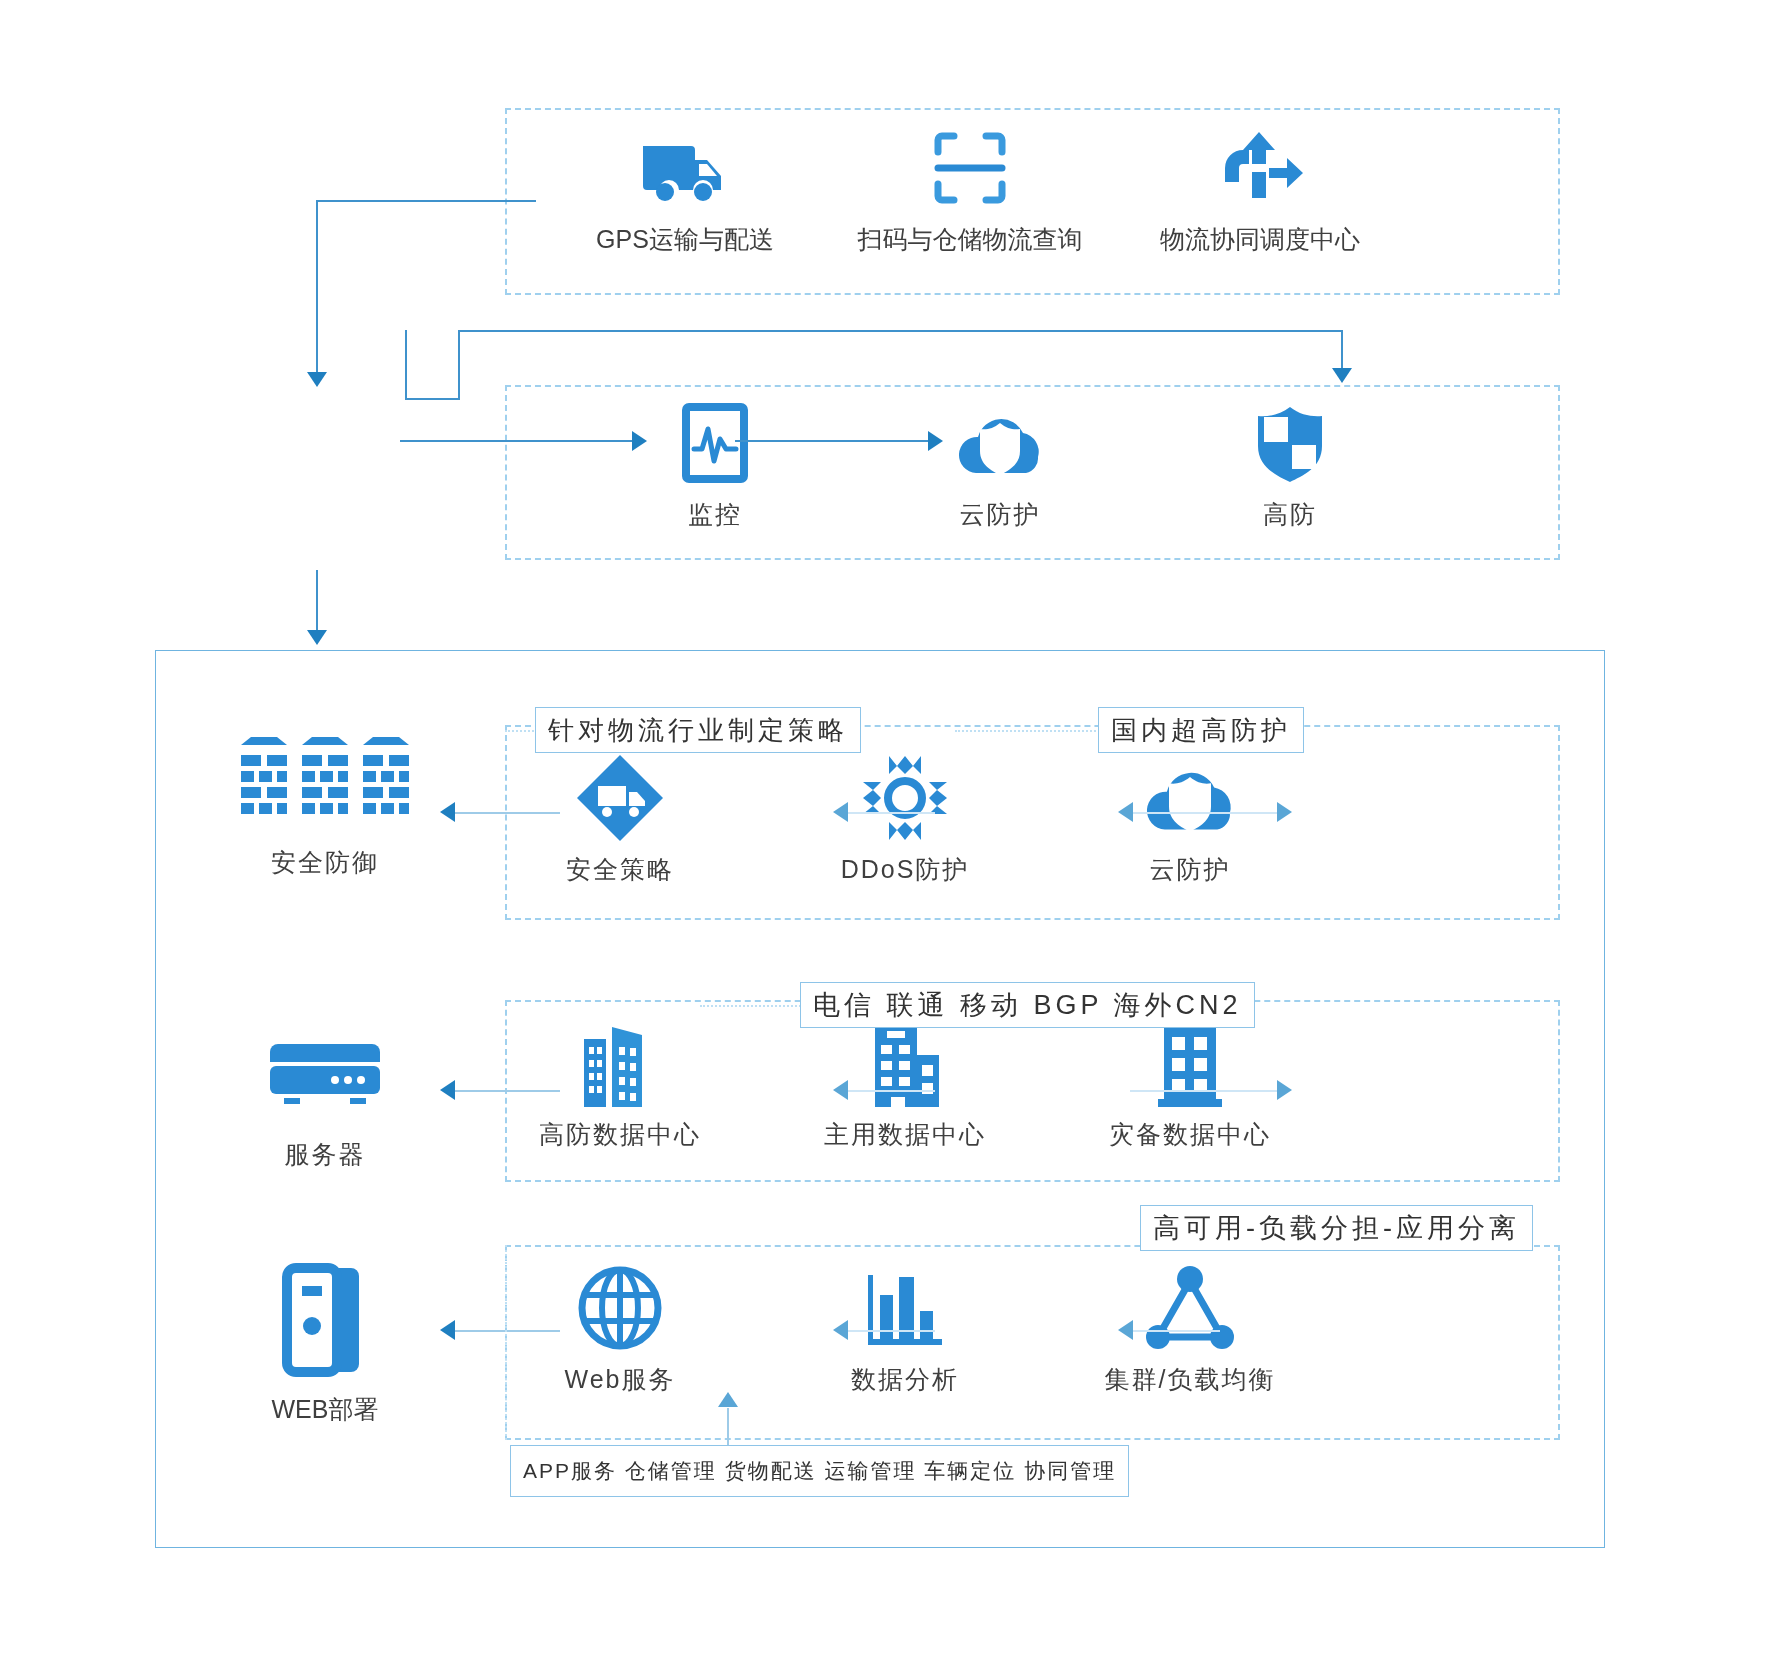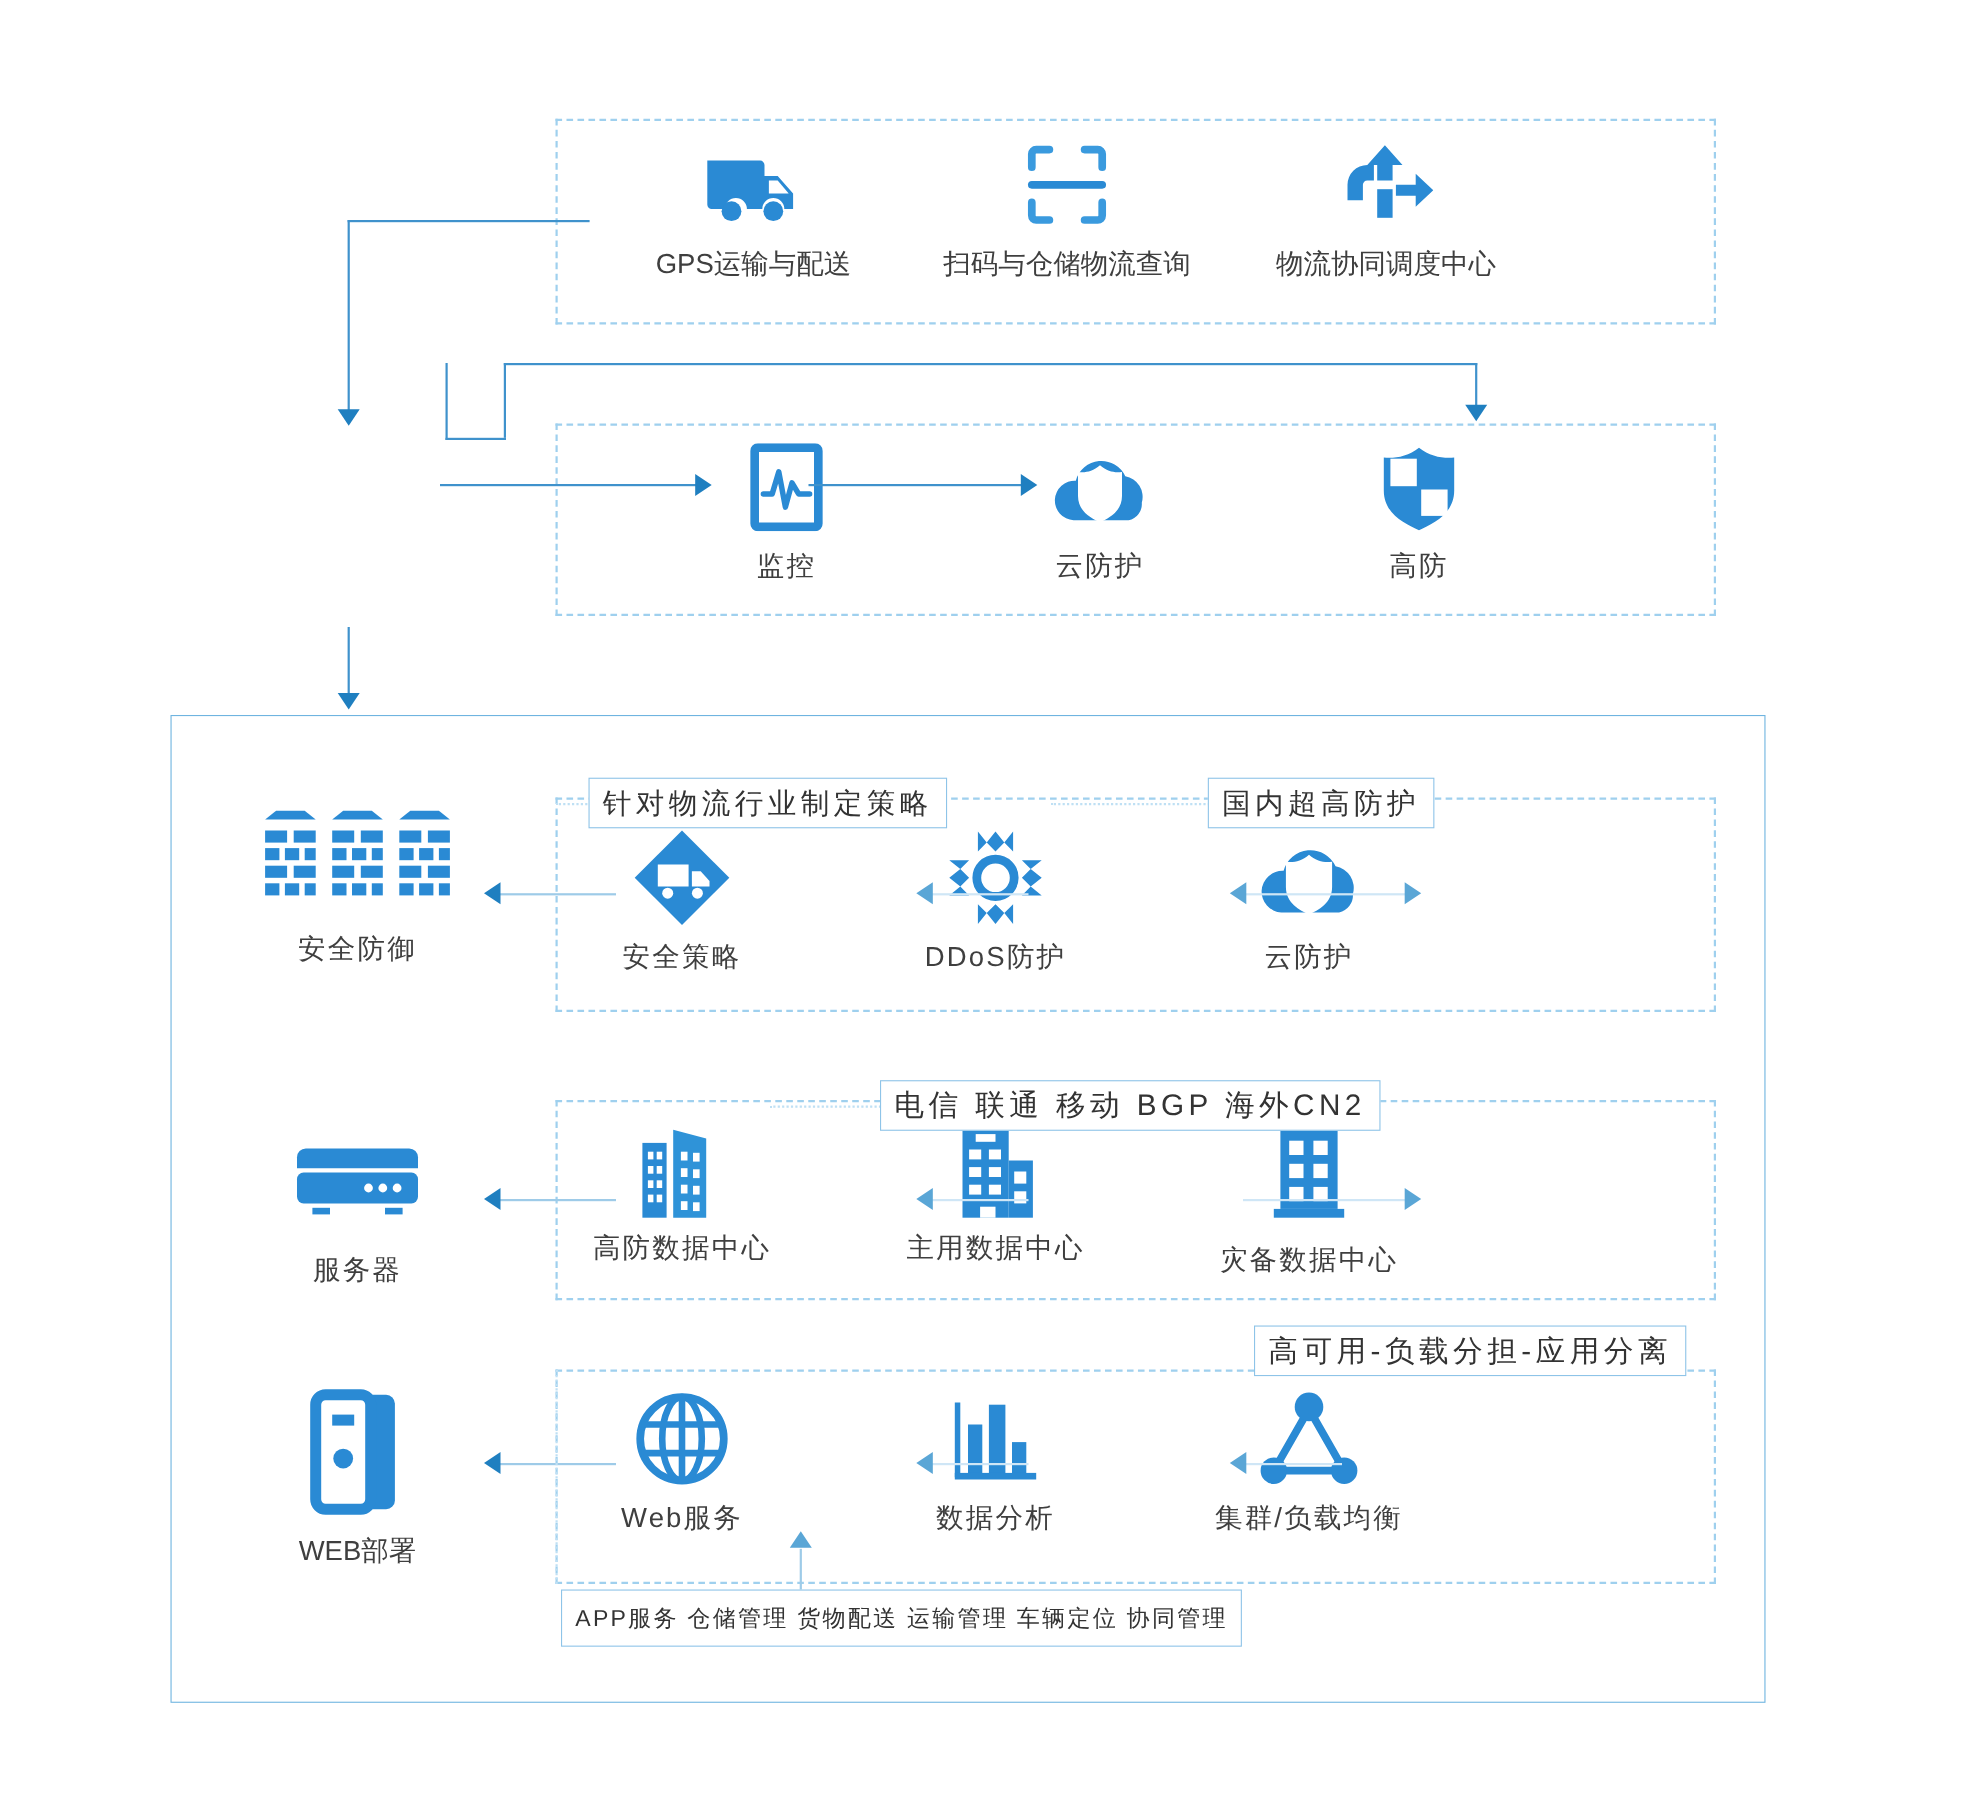--- a/index.html
+++ b/index.html
@@ -331,21 +331,21 @@
             <rect x="40" y="60" width="11" height="9"></rect>
           <rect x="63" y="48" width="11" height="11"></rect>
           <rect x="63" y="66" width="11" height="11"></rect>
           <rect x="32" y="80" width="14" height="10"></rect>
         </g>
       </svg>
     </div>
     <div class="lbl">主用数据中心</div>
   </div>
 
-  <div class="node" style="left:1075px;top:1020px;gap:11px;">
+  <div class="node" style="left:1075px;top:1020px;">
     <div class="ic">
       <svg width="72" height="92" viewBox="0 0 72 92">
         <rect x="10" y="10" width="52" height="72" fill="#2a8ad4"></rect>
         <rect x="4" y="82" width="64" height="8" fill="#2a8ad4"></rect>
         <g fill="#ffffff">
           <rect x="18" y="20" width="13" height="13"></rect>
             <rect x="40" y="20" width="13" height="13"></rect>
           <rect x="18" y="41" width="13" height="13"></rect>
             <rect x="40" y="41" width="13" height="13"></rect>
           <rect x="18" y="62" width="13" height="13"></rect>

